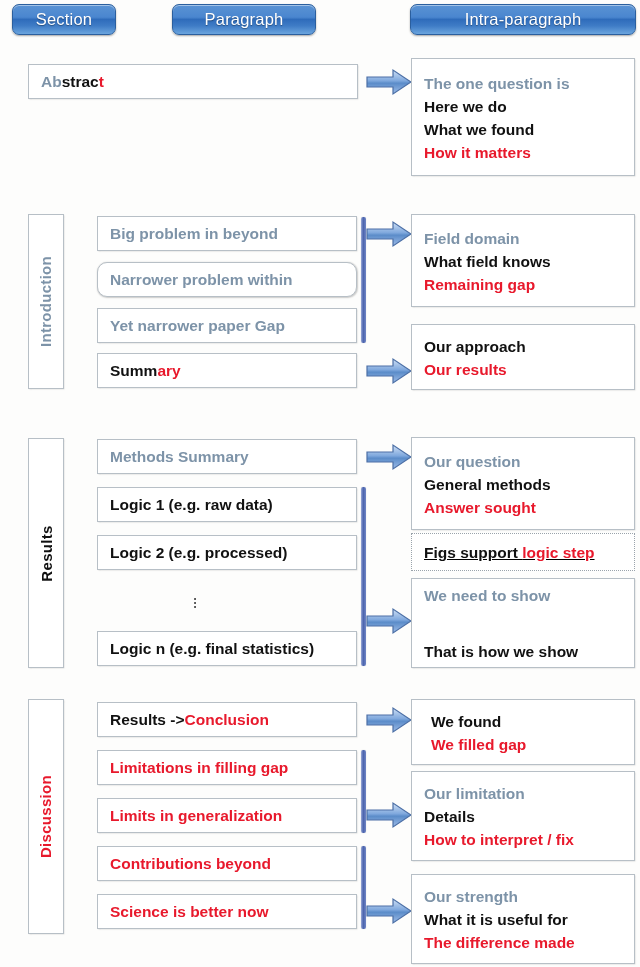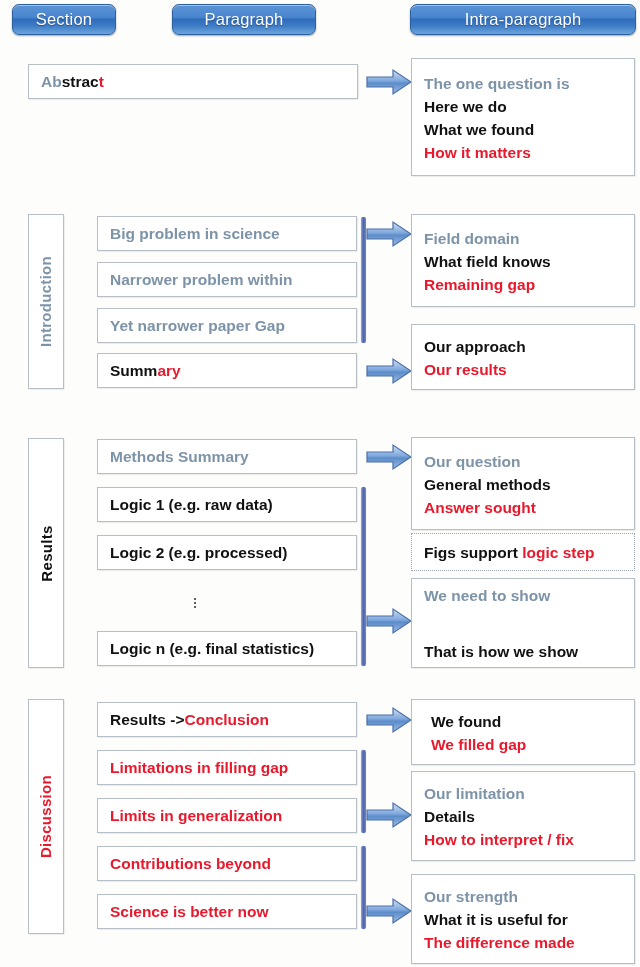--- a/index.html
+++ b/index.html
@@ -39,21 +39,21 @@
   .pill-intra        { left: 410px; top: 4px;  width: 226px; }
 
   
   .box {
     position: absolute;
     background: #ffffff;
     border: 1px solid #b7bfc6;
     box-sizing: border-box;
     box-shadow: 0.5px 0.5px 1.5px rgba(0,0,0,0.20);
   }
-  .box.dotted { border: 1px dotted #9aa3ab; box-shadow: none; }
+  .box.dotted { border: 1px dotted #9aa3ab; box-shadow: none; text-decoration: underline; }
 
   
   .pbox {
     display: flex;
     align-items: center;
     padding-left: 12px;
     font-size: 15.5px;
     font-weight: bold;
   }
   
@@ -161,23 +161,23 @@
   <span class="ln c-black">Here we do</span>
   <span class="ln c-black">What we found</span>
   <span class="ln c-red">How it matters</span>
 </div>
 
 <div class="seclabel" style="left:28px; top:214px; width:36px; height:175px;">
   <span class="c-gray">Introduction</span>
 </div>
 
 <div class="box pbox" style="left:97px; top:216px; width:260px; height:35px;">
-  <span class="c-gray">Big problem in science</span>
-</div>
-<div class="box pbox" style="left:97px; top:262px; width:260px; height:35px;">
+  <span class="c-gray">Big problem in beyond</span>
+</div>
+<div class="box pbox" style="left:97px; top:262px; width:260px; height:35px;border-radius:10px;">
   <span class="c-gray">Narrower problem within</span>
 </div>
 <div class="box pbox" style="left:97px; top:308px; width:260px; height:35px;">
   <span class="c-gray">Yet narrower paper Gap</span>
 </div>
 <div class="box pbox" style="left:97px; top:353px; width:260px; height:35px;">
   <span class="c-black">Summ</span>
   <span class="c-red">ary</span>
 </div>
 

